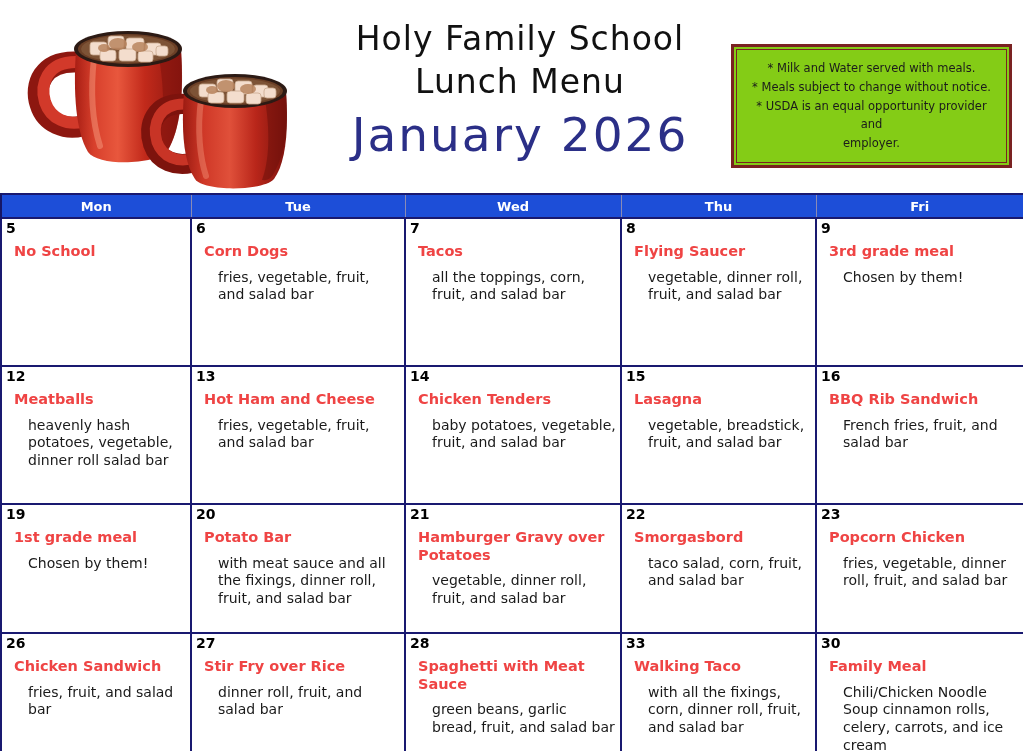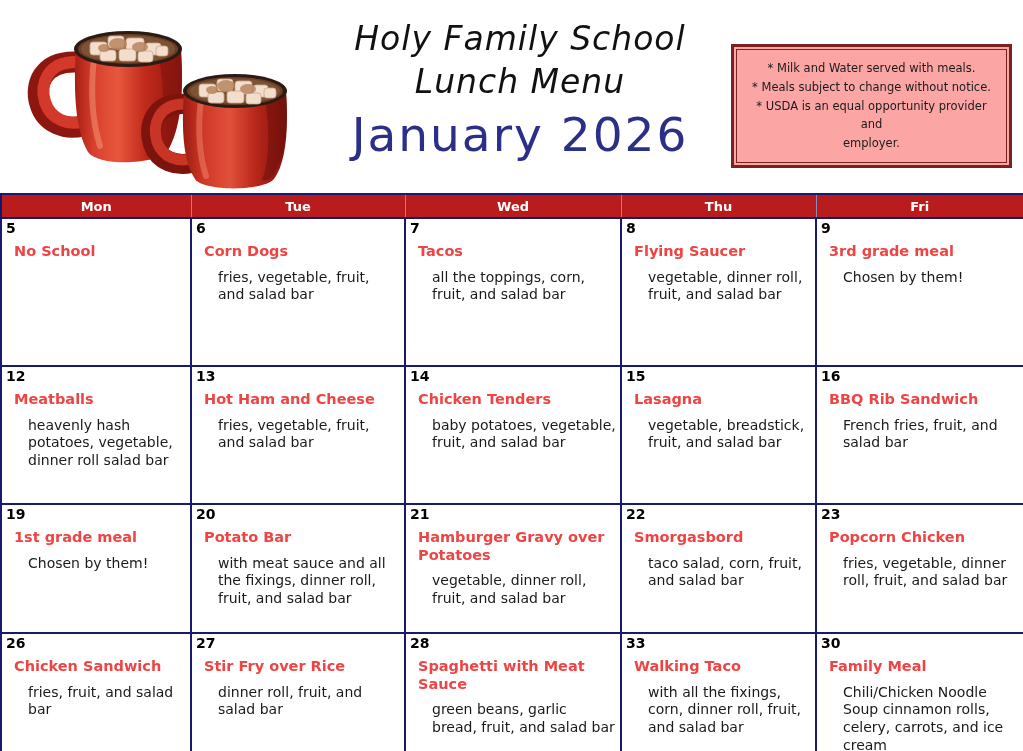--- a/index.html
+++ b/index.html
@@ -39,38 +39,37 @@
   .title-line {
     font-family: "DejaVu Sans", "Liberation Sans", sans-serif;
     font-weight: normal;
     letter-spacing: 1px;
     line-height: 1.06;
     white-space: nowrap;
   }
   .title-line-1, .title-line-2 {
     color: #111111;
     font-size: 33px;
-    font-style: italic;
   }
   .title-line-1 { margin-top: 18px; }
   .title-line-2 { margin-top: 8px; }
   .title-line-3 {
     color: #2b2f87;
     font-size: 47px;
     margin-top: 10px;
     letter-spacing: 2px;
   }
 
   
   .notes-box {
     position: absolute;
     left: 731px; top: 44px;
     width: 281px; height: 124px;
     border: 3px solid #7a2222;
-    background: #fca5a5;
+    background: #84cc16;
     padding: 2px;
   }
   .notes-inner {
     width: 100%; height: 100%;
     border: 1px solid #7a2222;
     display: flex;
     flex-direction: column;
     align-items: center;
     justify-content: center;
     padding: 4px 10px;
@@ -85,21 +84,21 @@
   
   .calendar {
     position: absolute;
     left: 0; top: 193px;
     width: 1023px; height: 558px;
     border-collapse: collapse;
     table-layout: fixed;
     border: 2px solid #191970;
   }
   .calendar th {
-    background: #b91c1c;
+    background: #1d4ed8;
     color: #ffffff;
     font-size: 13px;
     font-weight: bold;
     height: 24px;
     padding: 0;
     text-align: center;
     border-left: 1px solid #8a8ab5;
     border-right: 1px solid #8a8ab5;
     border-bottom: 1px solid #161666;
   }

